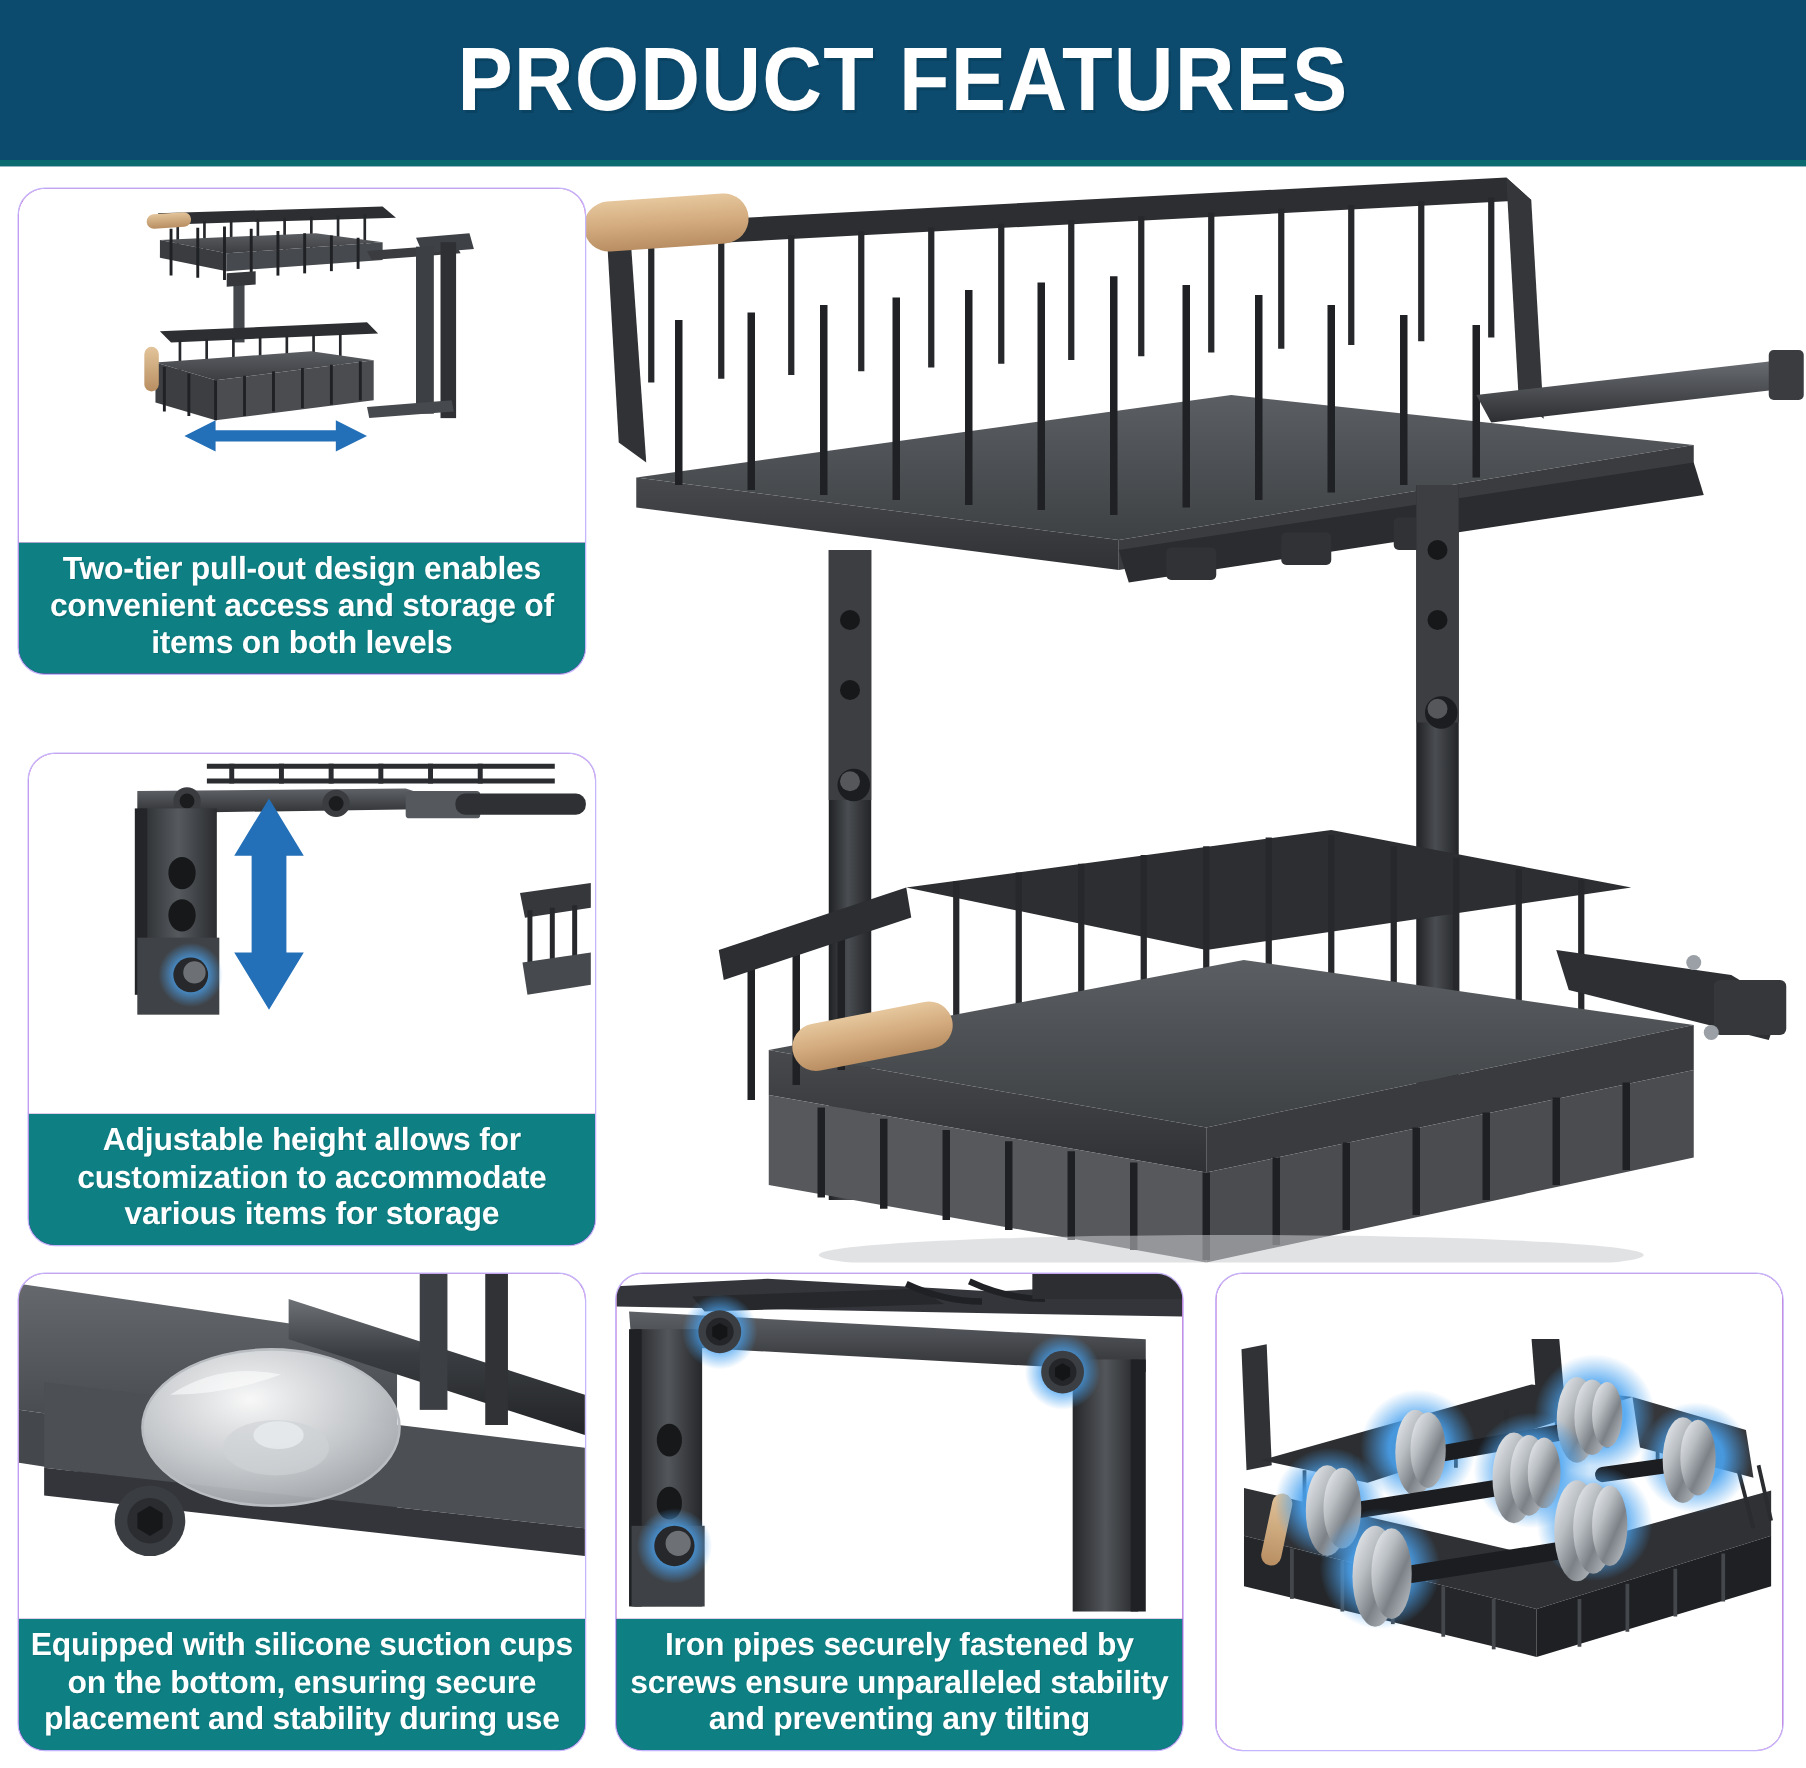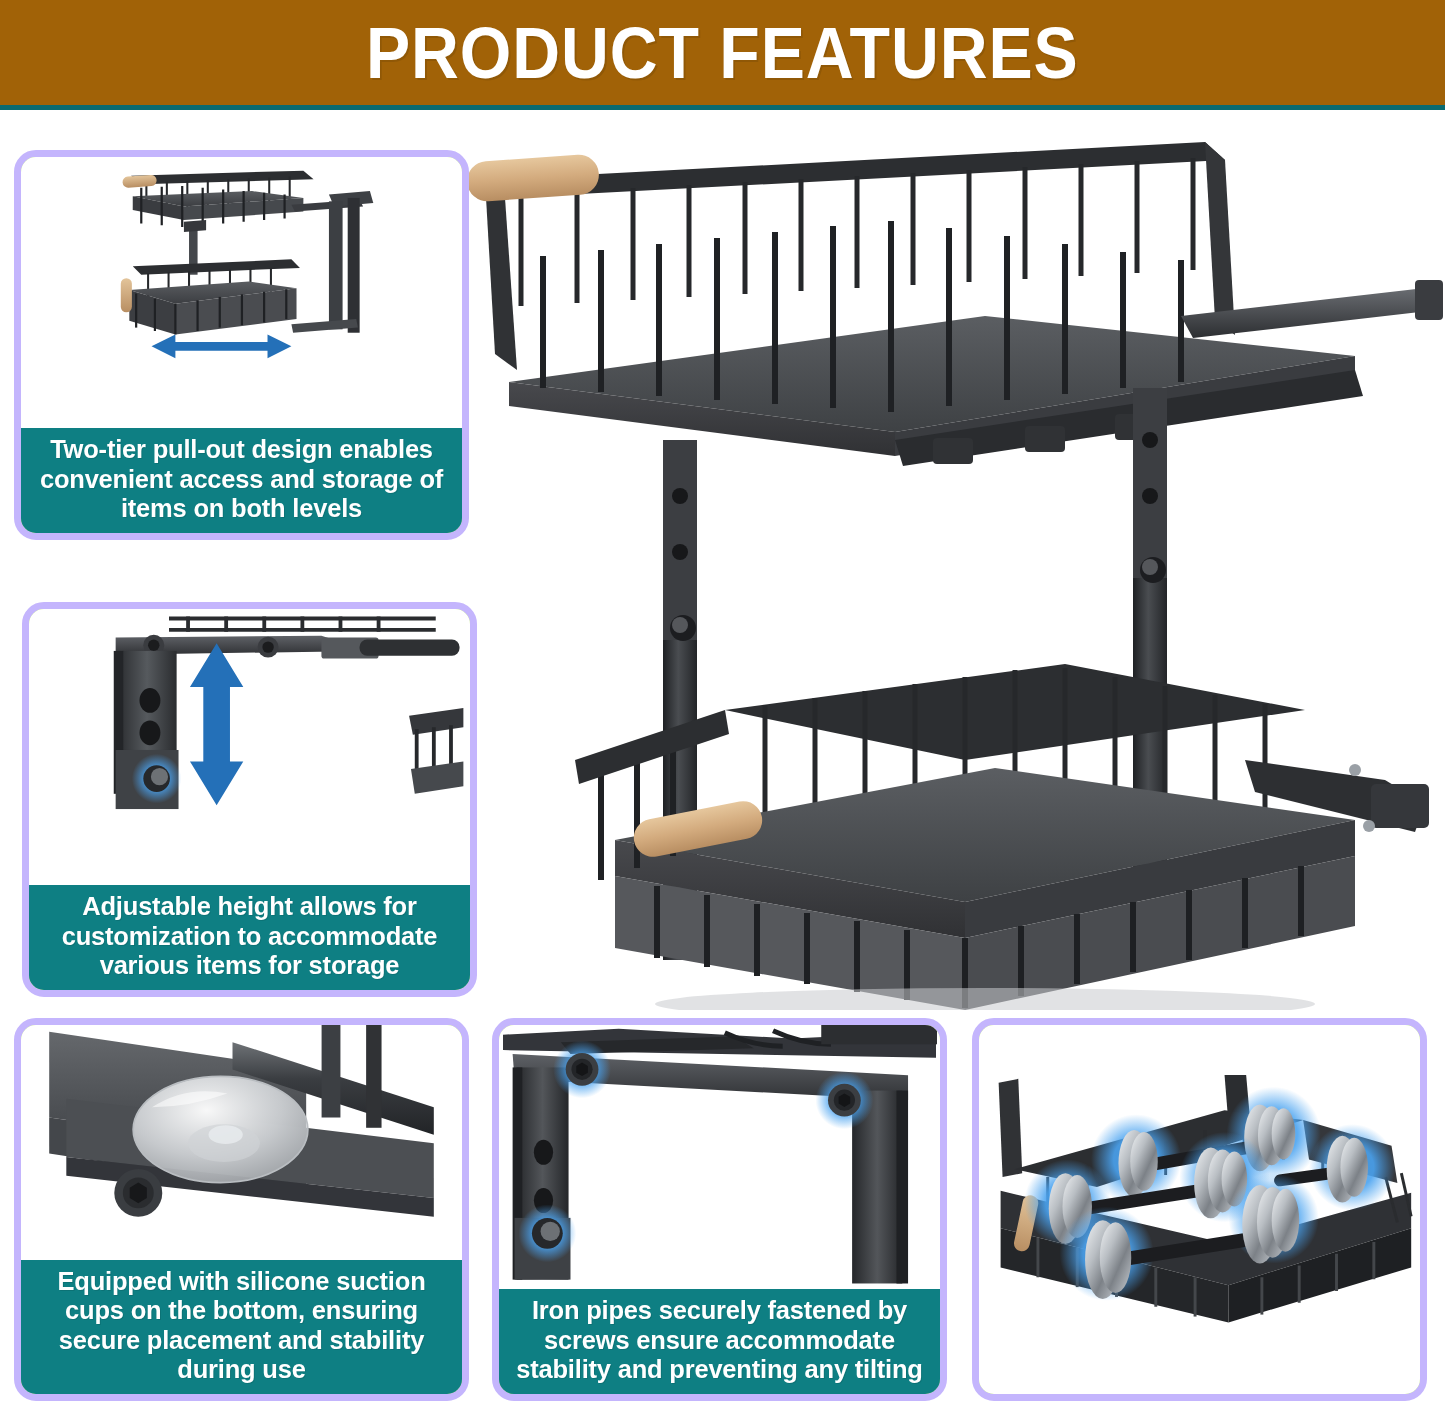--- a/index.html
+++ b/index.html
@@ -4,45 +4,45 @@
 <style>
   html,body{margin:0;padding:0;background:#ffffff;}
   body{
     width:1445px;height:1414px;position:relative;overflow:hidden;
     font-family:"Liberation Sans","DejaVu Sans",sans-serif;
     background:#ffffff;
   }
 
   
   .header{
-    position:absolute;left:0;top:0;width:1445px;height:110px;
-    background:#a16207;
+    position:absolute;left:0;top:0;width:1445px;height:133px;
+    background:#0c4a6e;
     display:flex;align-items:center;justify-content:center;
     box-sizing:border-box;
     border-bottom:5px solid #0a6a70;
   }
   .header-title{
     color:#ffffff;
     font-size:72px;
     font-weight:bold;
     letter-spacing:1px;
     font-stretch:condensed;
     transform:scaleX(.92);
     text-shadow:2px 2px 0 rgba(0,0,0,.10);
     white-space:nowrap;
     font-family:"Liberation Sans Narrow","Liberation Sans","DejaVu Sans Condensed",sans-serif;
   }
 
   
   .panel{
     position:absolute;
     box-sizing:border-box;
-    border:7px solid #c4b5fd;
+    border:1px solid #c4b5fd;
     border-radius:22px;
-    background:#bef264;
+    background:#a21caf;
     overflow:hidden;
     display:flex;flex-direction:column;
   }
   .panel-img{
     position:relative;flex:1 1 auto;overflow:hidden;background:#ffffff;
   }
   .caption{
     background:#0e7f83;
     color:#ffffff;
     text-align:center;
@@ -505,21 +505,21 @@
           <path d="M354 71 L360 74.5 L360 81.5 L354 85 L348 81.5 L348 74.5 Z" fill="#141517"></path>
         </g>
         <g>
           <circle cx="46" cy="216" r="30" fill="url(#glow4)"></circle>
           <circle cx="46" cy="216" r="16" fill="#26282b"></circle>
           <circle cx="49" cy="214" r="10" fill="#6d7175"></circle>
         </g>
       </svg>
     </div>
   </div>
-  <div class="caption">Iron pipes securely fastened by screws ensure accommodate stability and preventing any tilting</div>
+  <div class="caption">Iron pipes securely fastened by screws ensure unparalleled stability and preventing any tilting</div>
 </div>
 
 <div class="panel" id="panel-capacity">
   <div class="panel-img">
     <div class="art">
       <svg viewBox="0 0 449 274" xmlns="http://www.w3.org/2000/svg">
         <defs>
           <linearGradient id="p5basket" x1="0" y1="0" x2="0" y2="1">
             <stop offset="0" stop-color="#3b3e42"></stop>
               <stop offset="1" stop-color="#212326"></stop>

